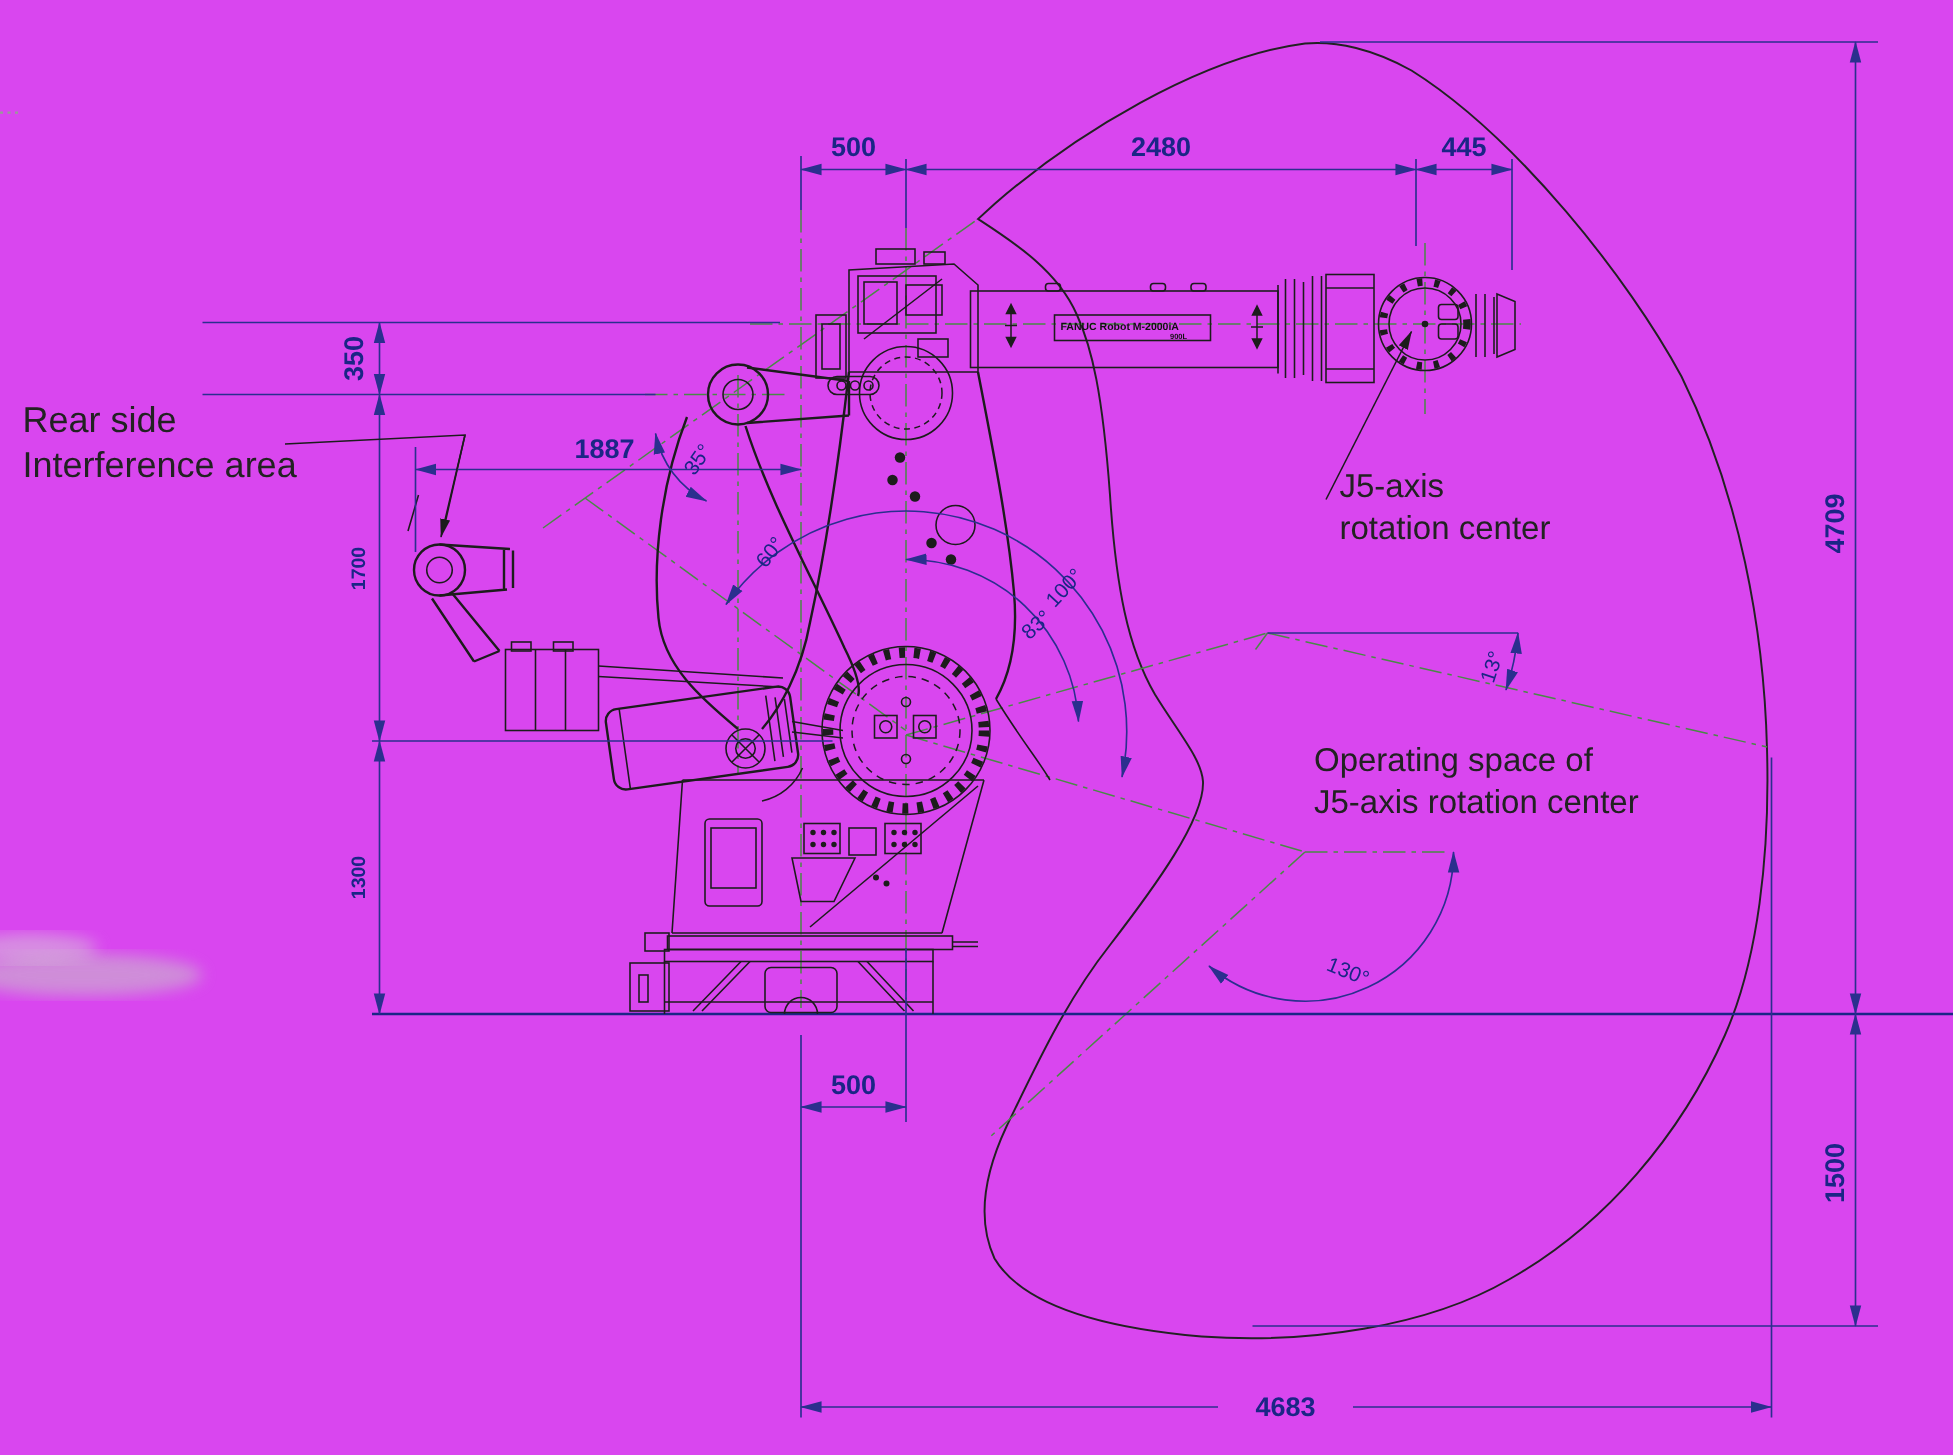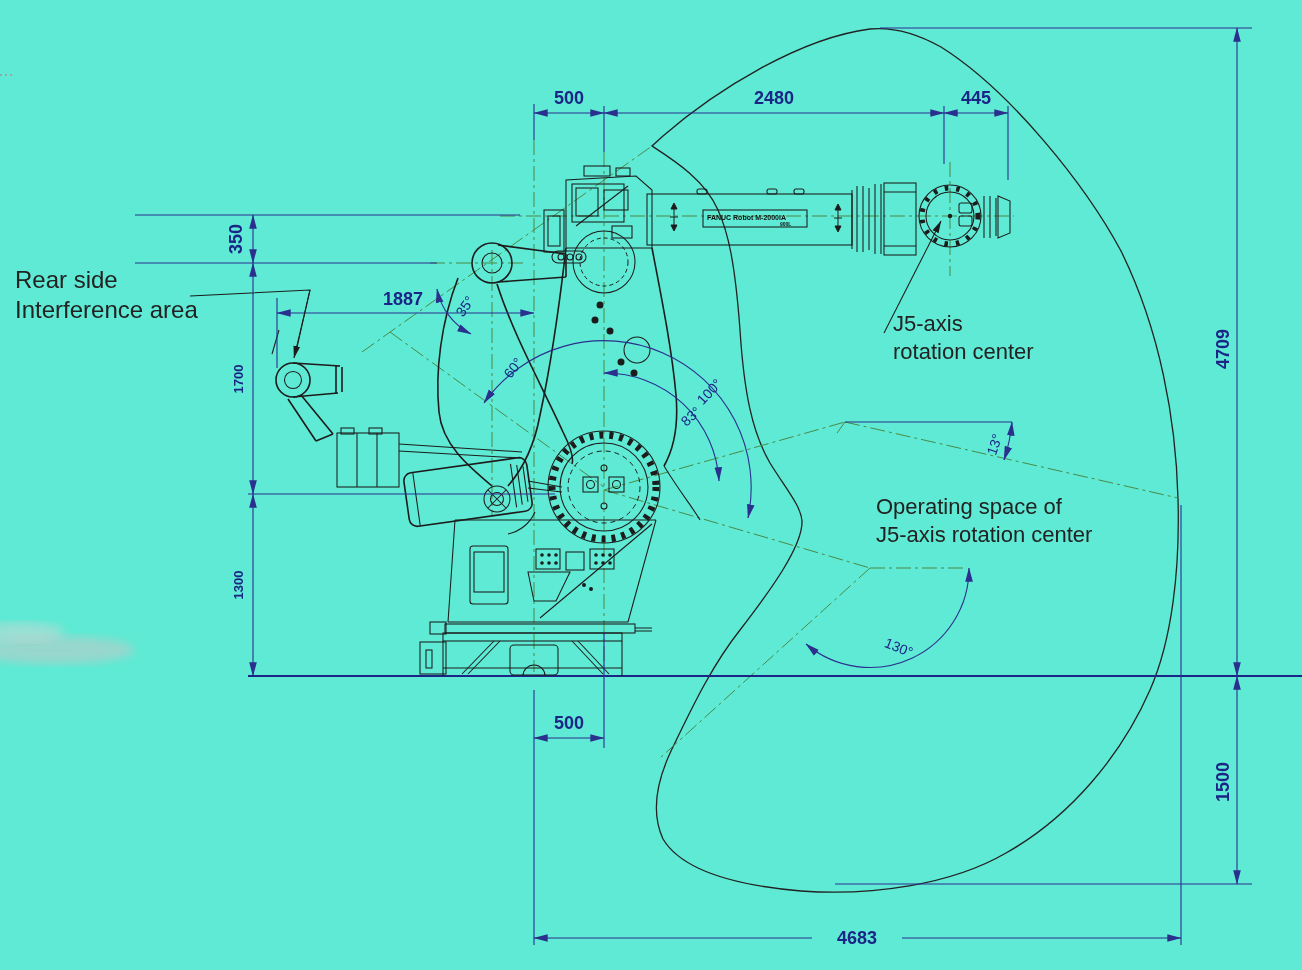--- a/index.html
+++ b/index.html
@@ -1,16 +1,16 @@
 <!DOCTYPE html>
 <html><head>
 <meta charset="utf-8">
 <style>
   html,body{margin:0;padding:0;background:#ffffff;}
-  .stage{position:relative;width:1302px;height:970px;background:#5eead4;overflow:hidden;
+  .stage{position:relative;width:1302px;height:970px;background:#d946ef;overflow:hidden;
          font-family:"Liberation Sans", sans-serif;}
   svg{position:absolute;left:0;top:0;}
   
   .dim{stroke:#2b2f8e;stroke-width:1.1;fill:none;}
   .dimthick{stroke:#1b2586;stroke-width:1.8;fill:none;}
   .grn{stroke:#4a8a46;stroke-width:1;fill:none;stroke-dasharray:15 4 3 4;}
   .blk{stroke:#1c1c1c;stroke-width:1.05;fill:none;}
   .blk2{stroke:#1c1c1c;stroke-width:1.6;fill:none;}
   .env{stroke:#222;stroke-width:1.3;fill:none;}
   .dimtxt{fill:#1b2586;font-weight:bold;font-size:18px;text-anchor:middle;}

